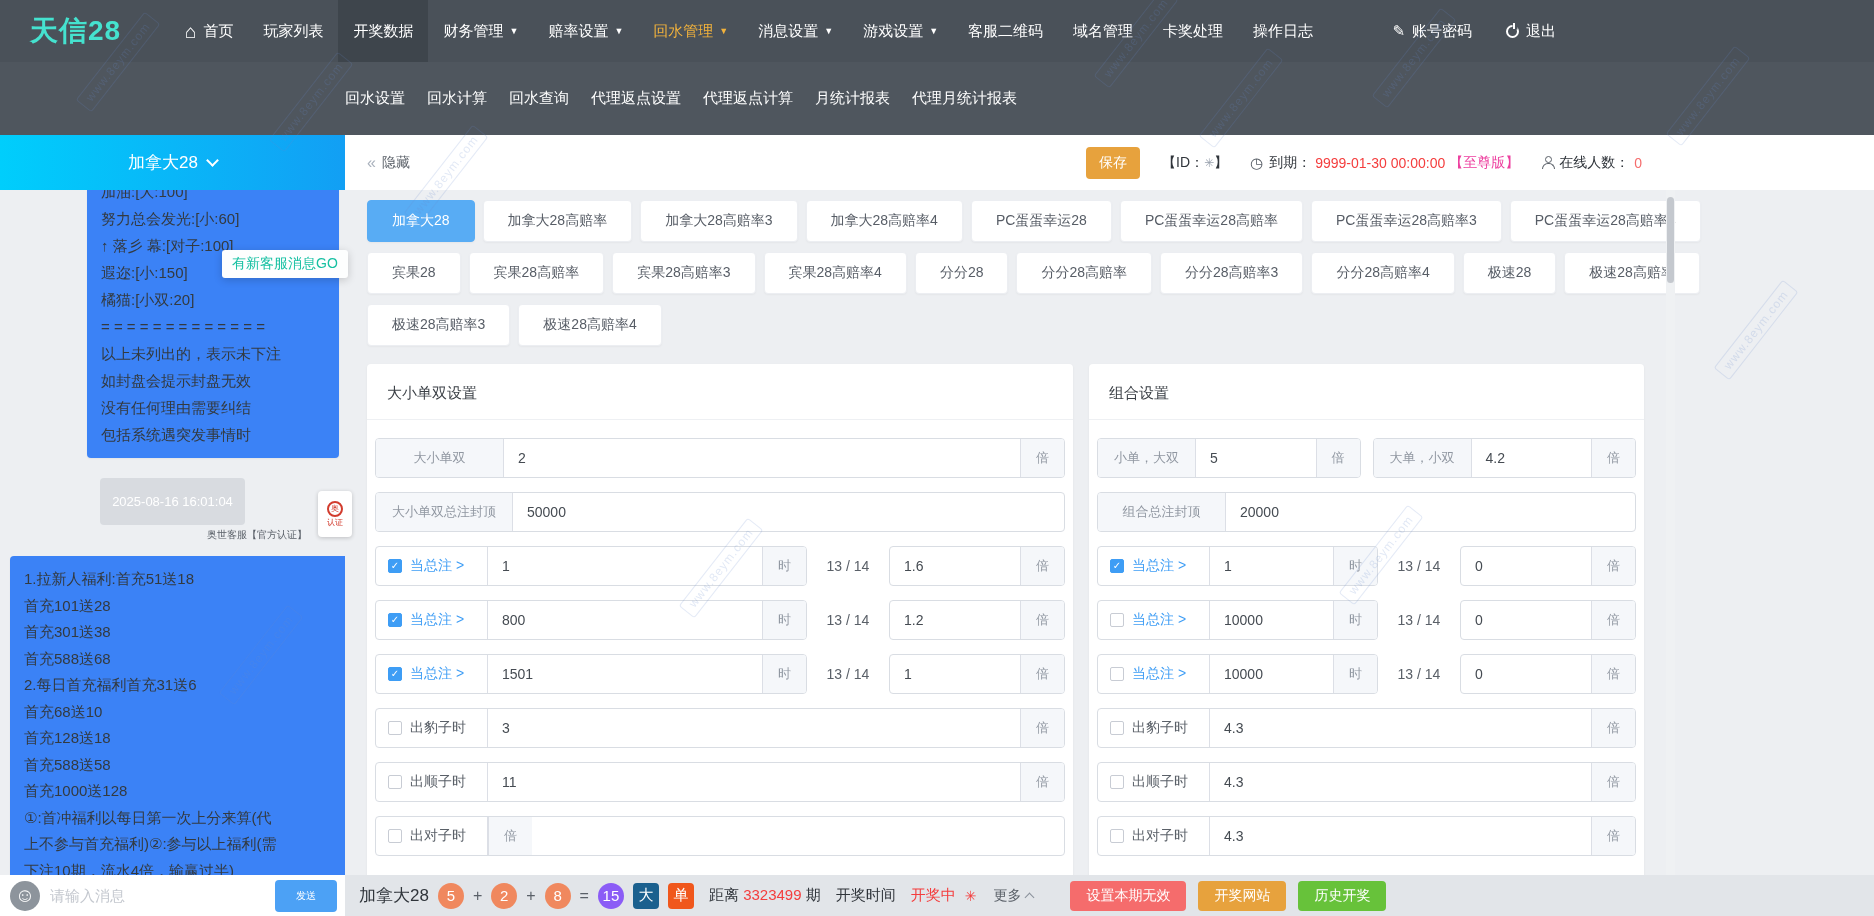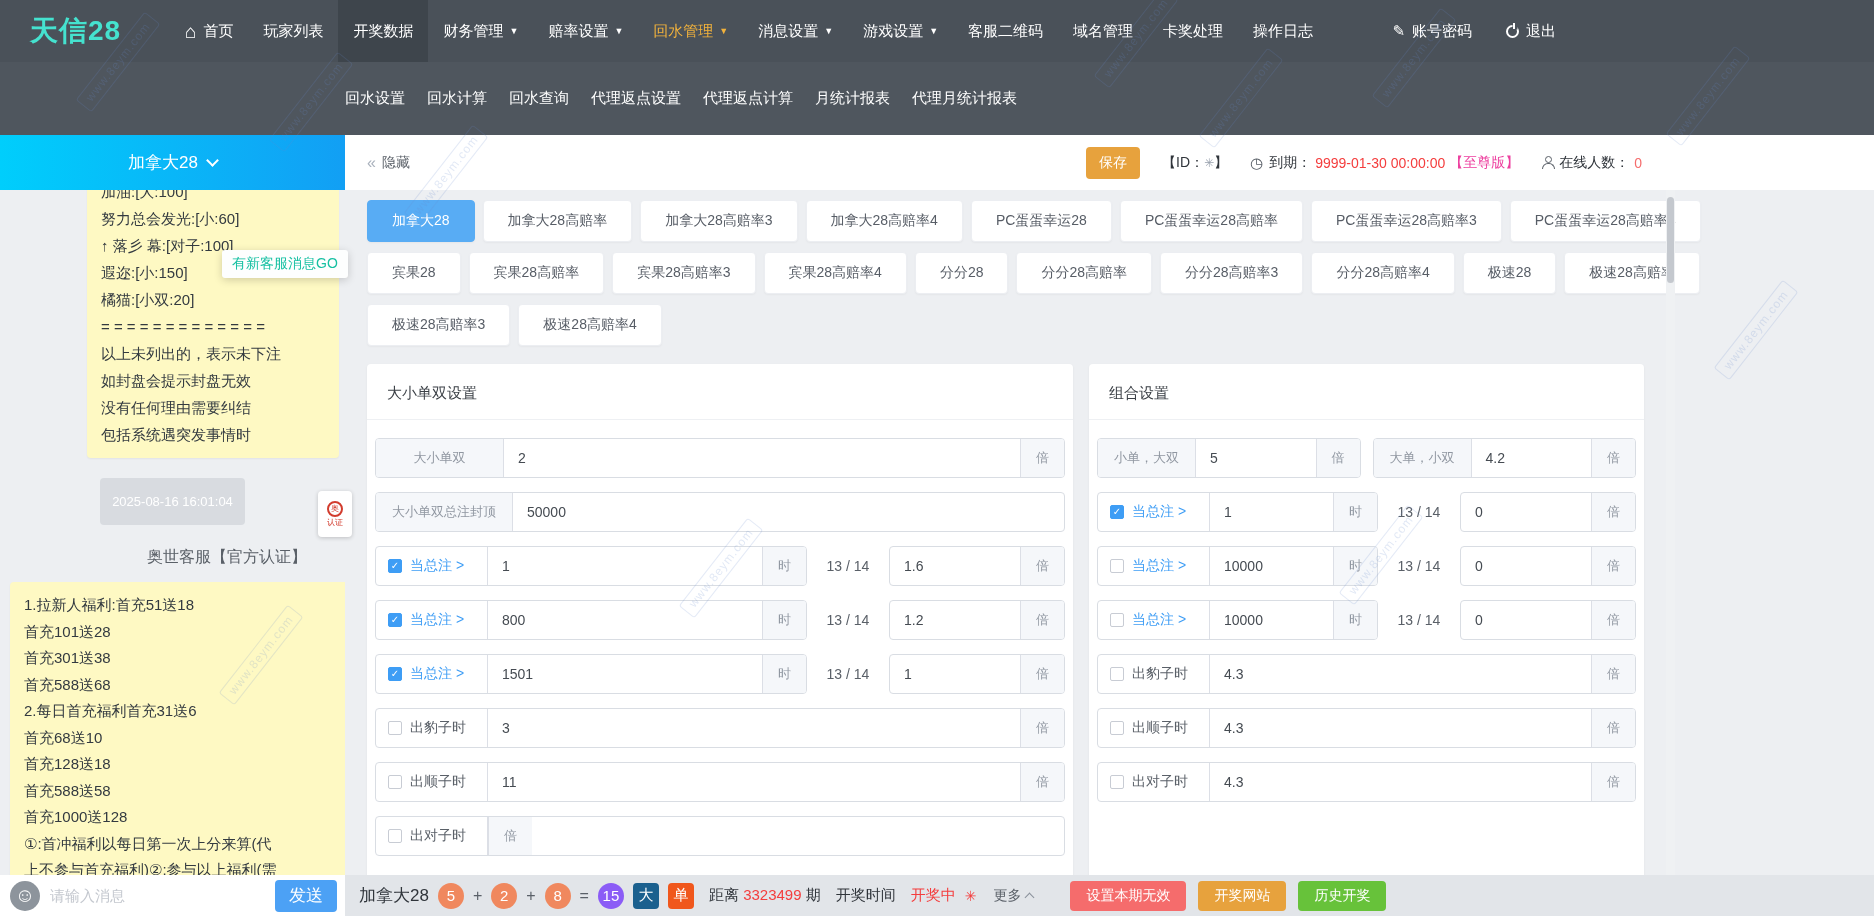--- a/index.html
+++ b/index.html
@@ -25,25 +25,25 @@
 
   
   .subnav { position:absolute; left:0; top:62px; width:1874px; height:73px; background:#4f565e; display:flex; align-items:center; padding-left:335px; z-index:29; }
   .subnav-item { color:#fff; font-size:15px; padding:0 10px; margin-right:2px; cursor:pointer; white-space:nowrap; }
 
   
   .sidebar { position:absolute; left:0; top:135px; width:345px; height:740px; z-index:20; }
   .side-header { height:55px; background:linear-gradient(90deg,#00cefc,#129ff4); display:flex; align-items:center; justify-content:center; gap:10px; color:#fff; font-size:17px; cursor:pointer; }
   .chev-down { width:9px; height:9px; border-right:2px solid #fff; border-bottom:2px solid #fff; transform:rotate(45deg); margin-top:-4px; }
   .chat { position:relative; height:685px; background:#edeff2; overflow:hidden; }
-  .bubble { background:#fef9c3; border-radius:4px; padding:10px 14px; color:#333a40; font-size:15px; line-height:27px; box-shadow:0 1px 2px rgba(0,0,0,.05); }
+  .bubble { background:#3b82f6; border-radius:4px; padding:10px 14px; color:#333a40; font-size:15px; line-height:27px; box-shadow:0 1px 2px rgba(0,0,0,.05); }
   .bubble-notice { width:252px; margin:-22px 6px 0 auto; }
   .bubble-promo { width:343px; margin:14px 0 0 10px; line-height:26.5px; }
   .stamp { display:block; width:fit-content; margin:20px auto 0; background:#d8dbe0; color:#fff; font-size:13px; padding:16px 12px; border-radius:4px; }
-  .svc-name { margin-top:22px; text-align:right; padding-right:38px; font-size:16px; color:#5a6068; }
+  .svc-name { margin-top:3px; text-align:right; padding-right:38px; font-size:10px; color:#5a6068; }
   .tooltip-new { position:absolute; left:222px; top:115px; background:#fdfefe; color:#16c0a2; font-size:14px; padding:5px 10px; border-radius:3px; box-shadow:0 2px 8px rgba(0,0,0,.18); white-space:nowrap; z-index:40; cursor:pointer; }
   .float-avatar { position:absolute; left:318px; top:356px; width:34px; height:46px; background:#fff; border-radius:4px; box-shadow:0 1px 4px rgba(0,0,0,.2); display:flex; flex-direction:column; align-items:center; justify-content:center; gap:2px; z-index:41; }
   .float-avatar .ring { width:16px; height:16px; border:2px solid #d23c2e; border-radius:50%; color:#d23c2e; font-size:8px; line-height:12px; text-align:center; }
   .float-avatar .seal { color:#d23c2e; font-size:8px; line-height:8px; }
 
   
   .main-header { position:absolute; left:345px; top:135px; width:1529px; height:55px; background:#fff; display:flex; align-items:center; z-index:10; }
   .hide-btn { display:flex; align-items:center; gap:6px; margin-left:22px; cursor:pointer; }
   .hide-btn .laquo { color:#aab2bd; font-size:16px; }
   .hide-btn .txt { color:#5a6068; font-size:14px; }
@@ -90,21 +90,21 @@
   .lbl-gray { color:#5a6068; }
   .vscroll { position:absolute; left:1321px; top:0; width:9px; height:685px; background:#eff1f3; }
   .vscroll .thumb { position:absolute; left:1px; top:7px; width:7px; height:86px; background:#c4c8ce; border-radius:4px; cursor:pointer; }
 
   
   .bottombar { position:absolute; left:0; top:875px; width:1874px; height:41px; z-index:35; display:flex; }
   .chatbox { width:345px; height:41px; background:#fff; display:flex; align-items:center; padding:0 8px 0 10px; gap:10px; }
   .smiley { width:30px; height:30px; border-radius:50%; background:#8d949c; color:#fff; font-size:20px; display:flex; align-items:center; justify-content:center; cursor:pointer; flex:0 0 auto; }
   .msg-input { flex:1; border:none; outline:none; font-size:15px; color:#333; min-width:0; }
   .msg-input::placeholder { color:#c4c8cf; }
-  .send-btn { width:62px; height:32px; background:#4ca1f5; color:#fff; border:none; border-radius:4px; font-size:17px; cursor:pointer; flex:0 0 auto;font-family:Liberation Mono, monospace; }
+  .send-btn { width:62px; height:32px; background:#4ca1f5; color:#fff; border:none; border-radius:4px; font-size:10px; cursor:pointer; flex:0 0 auto;font-family:Liberation Mono, monospace; }
   .gamebar { flex:1; background:#e2e5e9; display:flex; align-items:center; padding-left:14px; gap:9px; white-space:nowrap; }
   .g-title { font-size:17px; color:#30353b; }
   .ball { width:26px; height:26px; border-radius:50%; color:#fff; font-size:15px; display:flex; align-items:center; justify-content:center; }
   .ball.o { background:#f0885e; }
   .ball.g { background:#8b5cf6;text-align:right; }
   .op { color:#5a6068; font-size:16px; }
   .sq { width:26px; height:26px; border-radius:4px; color:#fff; font-size:15px; display:flex; align-items:center; justify-content:center; }
   .sq.big { background:#1b608e; }
   .sq.odd { background:#f0571c; }
   .g-txt { font-size:15px; color:#30353b; margin-left:6px; }
@@ -383,20 +383,26 @@
             <div class="prow">
               <div class="grp">
                 <span class="cell-label sm">小单，大双</span>
                 <div class="cell-input">5</div>
                 <span class="cell-unit">倍</span>
               </div>
               <div class="grp">
                 <span class="cell-label sm">大单，小双</span>
                 <div class="cell-input">4.2</div>
                 <span class="cell-unit">倍</span>
+              </div>
+            </div>
+            <div class="prow">
+              <div class="grp">
+                <span class="cell-label">组合总注封顶</span>
+                <div class="cell-input">20000</div>
               </div>
             </div>
             <div class="prow">
               <div class="grp">
                 <span class="cell-check">
                   <span class="cb on"></span>
                   <span class="lbl-blue">当总注 &gt;</span>
                 </span>
                 <div class="cell-input">1</div>
                 <span class="cell-unit">时</span>

